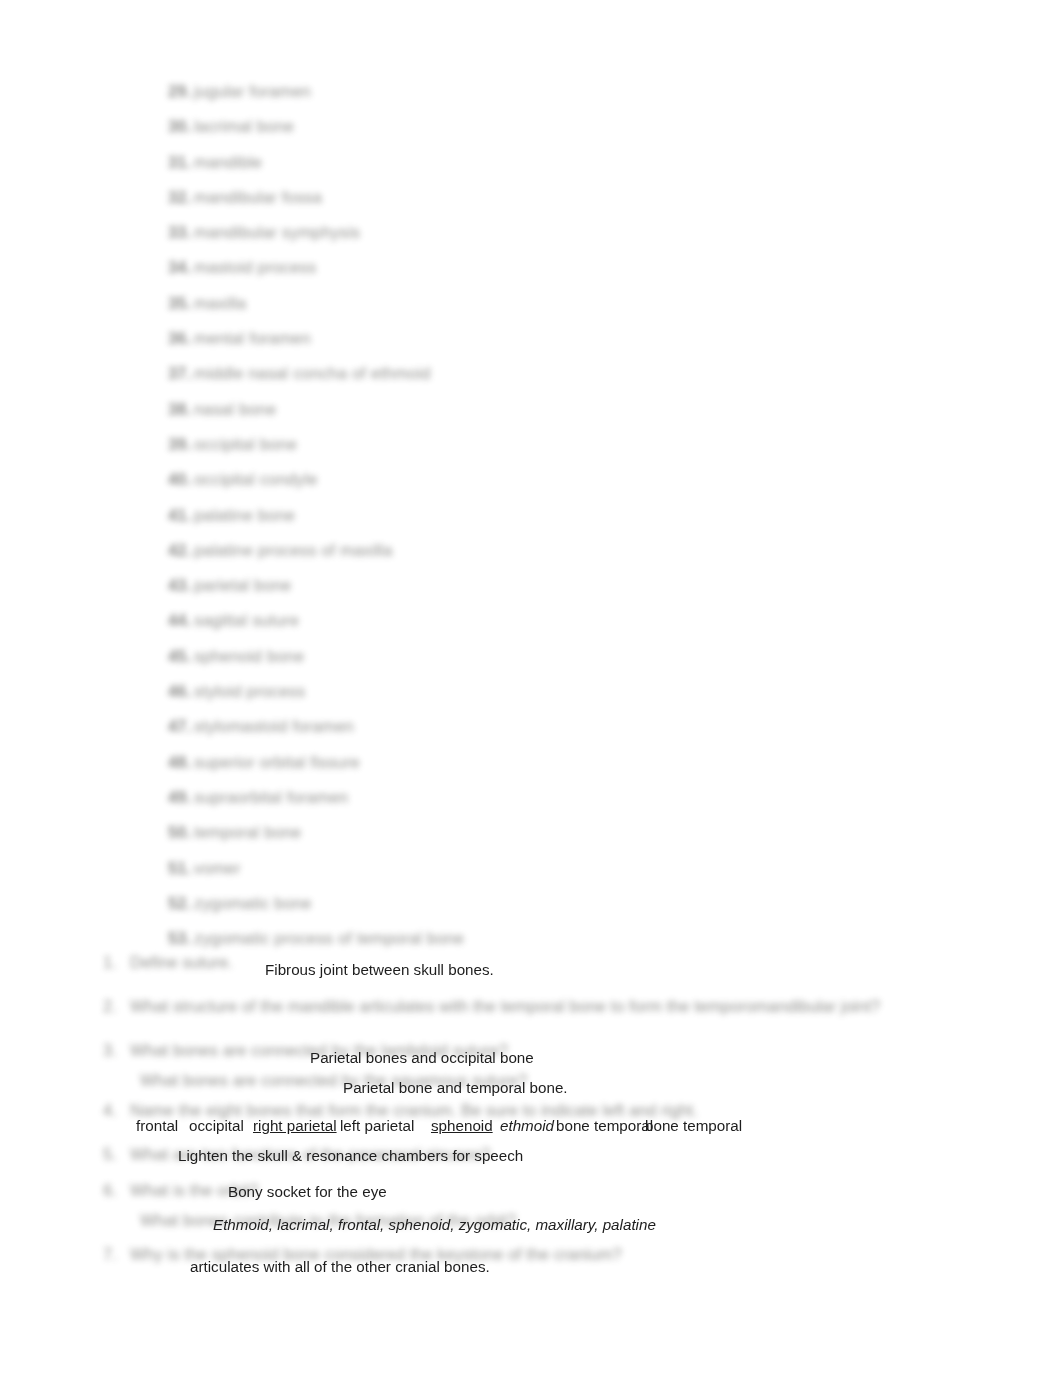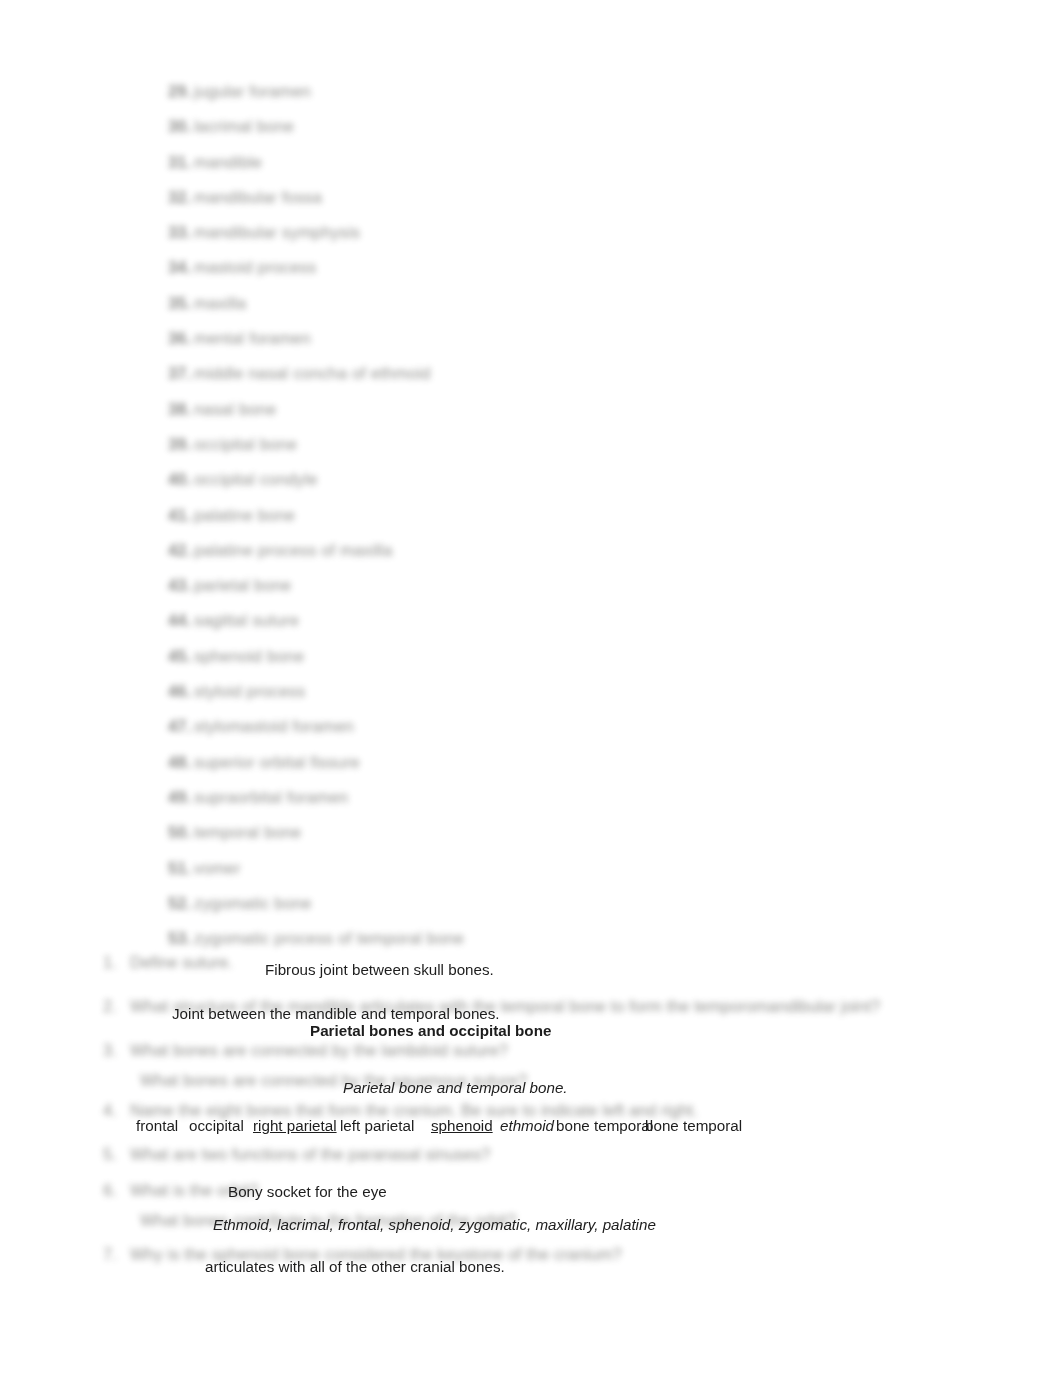--- a/index.html
+++ b/index.html
@@ -172,26 +172,26 @@
         </div>
         <div class="q-row" style="position: absolute; top: 292px; left: 0px; width: 1062px;">
           <span class="q-num">7.</span>
           <span class="q-text">Why is the sphenoid bone considered the keystone of the cranium?</span>
         </div>
       </div>
   </div>
 
   <div class="answers" id="answer-layer">
       <div class="answer" style="left: 265px; top: 961px;">Fibrous joint between skull bones.</div>
-      <div class="answer" style="left: 172px; top: 1005px;">Joint between the mandible and temporal bones.</div>
-      <div class="answer" style="left: 310px; top: 1022px; font-weight: bold;">Parietal bones and occipital bone</div>
-      <div class="answer" style="left: 343px; top: 1079px; font-style: italic;">Parietal bone and temporal bone.</div>
+      <div class="answer" style="left: 310px; top: 1049px;">Parietal bones and occipital bone</div>
+      <div class="answer" style="left: 343px; top: 1079px;">Parietal bone and temporal bone.</div>
+      <div class="answer" style="left: 178px; top: 1147px;">Lighten the skull &amp; resonance chambers for speech</div>
       <div class="answer" style="left: 228px; top: 1183px;">Bony socket for the eye</div>
       <div class="answer" style="left: 213px; top: 1216px; font-style: italic;">Ethmoid, lacrimal, frontal, sphenoid, zygomatic, maxillary, palatine</div>
-      <div class="answer" style="left: 205px; top: 1258px;">articulates with all of the other cranial bones.</div>
+      <div class="answer" style="left: 190px; top: 1258px;">articulates with all of the other cranial bones.</div>
       <div class="answer" style="left: 136px; top: 1117px;">frontal</div>
       <div class="answer" style="left: 189px; top: 1117px;">occipital</div>
       <div class="answer" style="left: 253px; top: 1117px; text-decoration: underline;">right parietal</div>
       <div class="answer" style="left: 340px; top: 1117px; text-align: right;">left parietal</div>
       <div class="answer" style="left: 431px; top: 1117px; text-decoration: underline;">sphenoid</div>
       <div class="answer" style="left: 500px; top: 1117px; font-style: italic;">ethmoid</div>
       <div class="answer" style="left: 556px; top: 1117px;">bone temporal</div>
       <div class="answer" style="left: 645px; top: 1117px;">bone temporal</div>
     </div>
 

